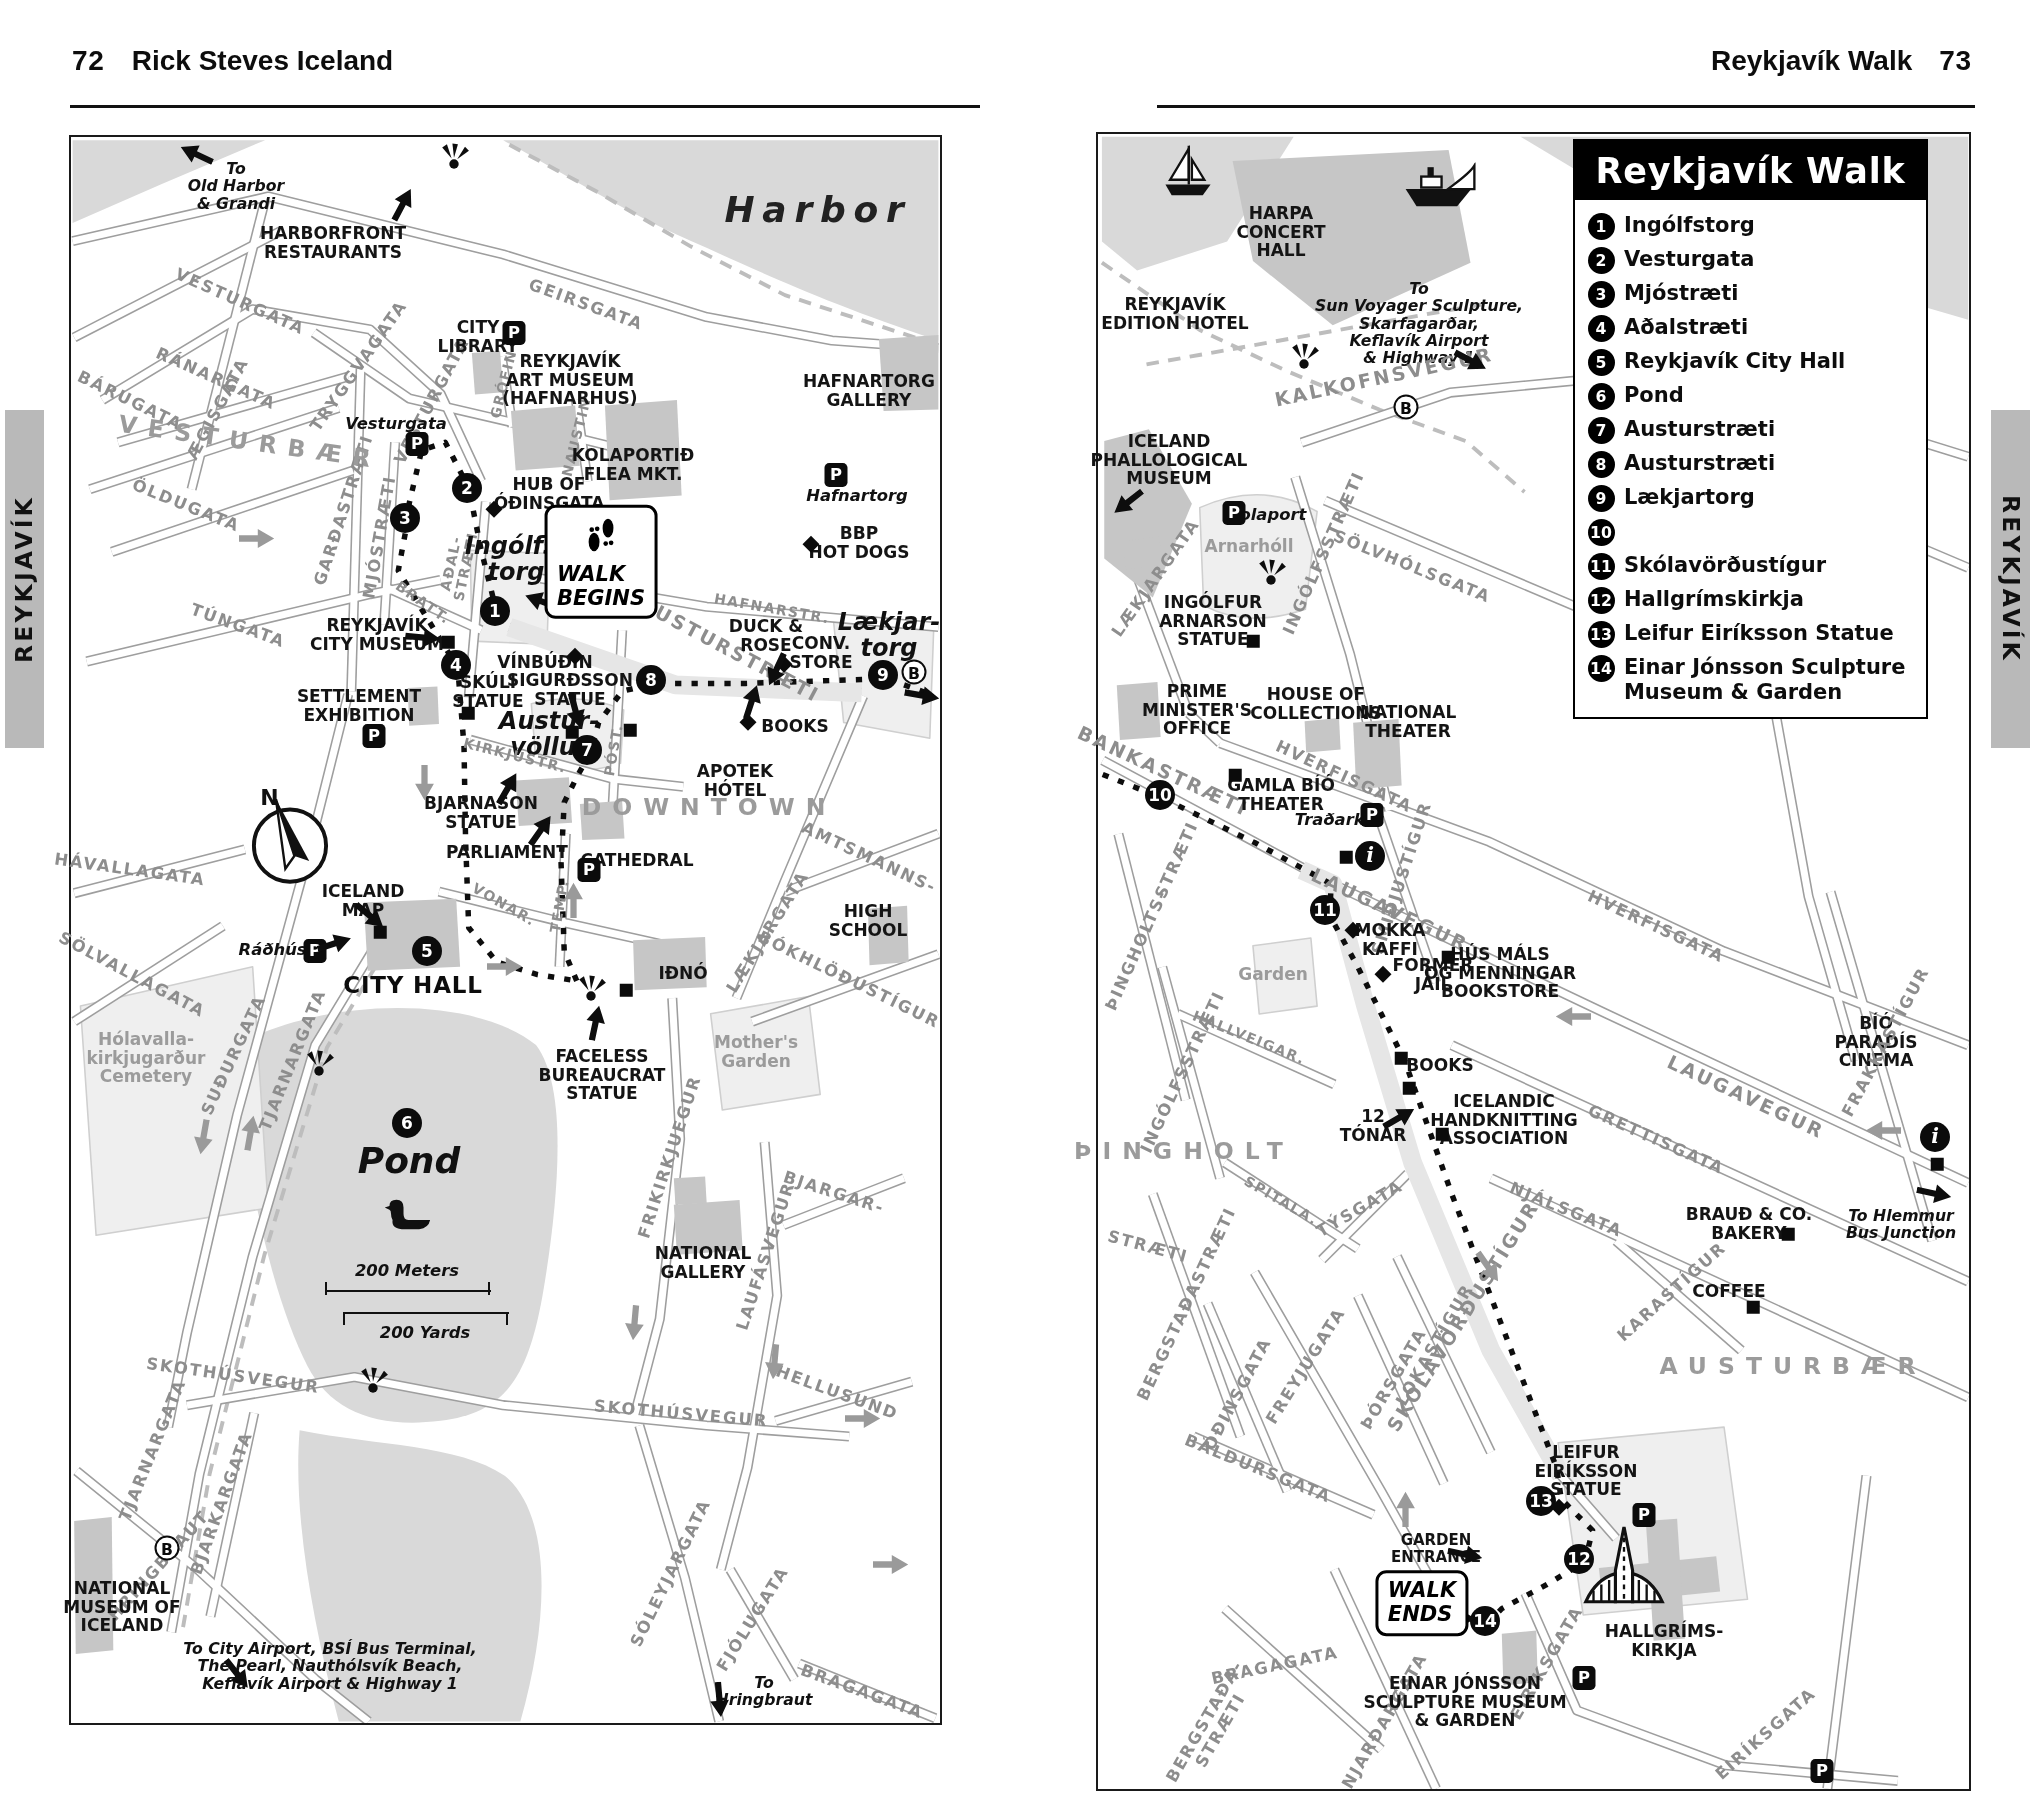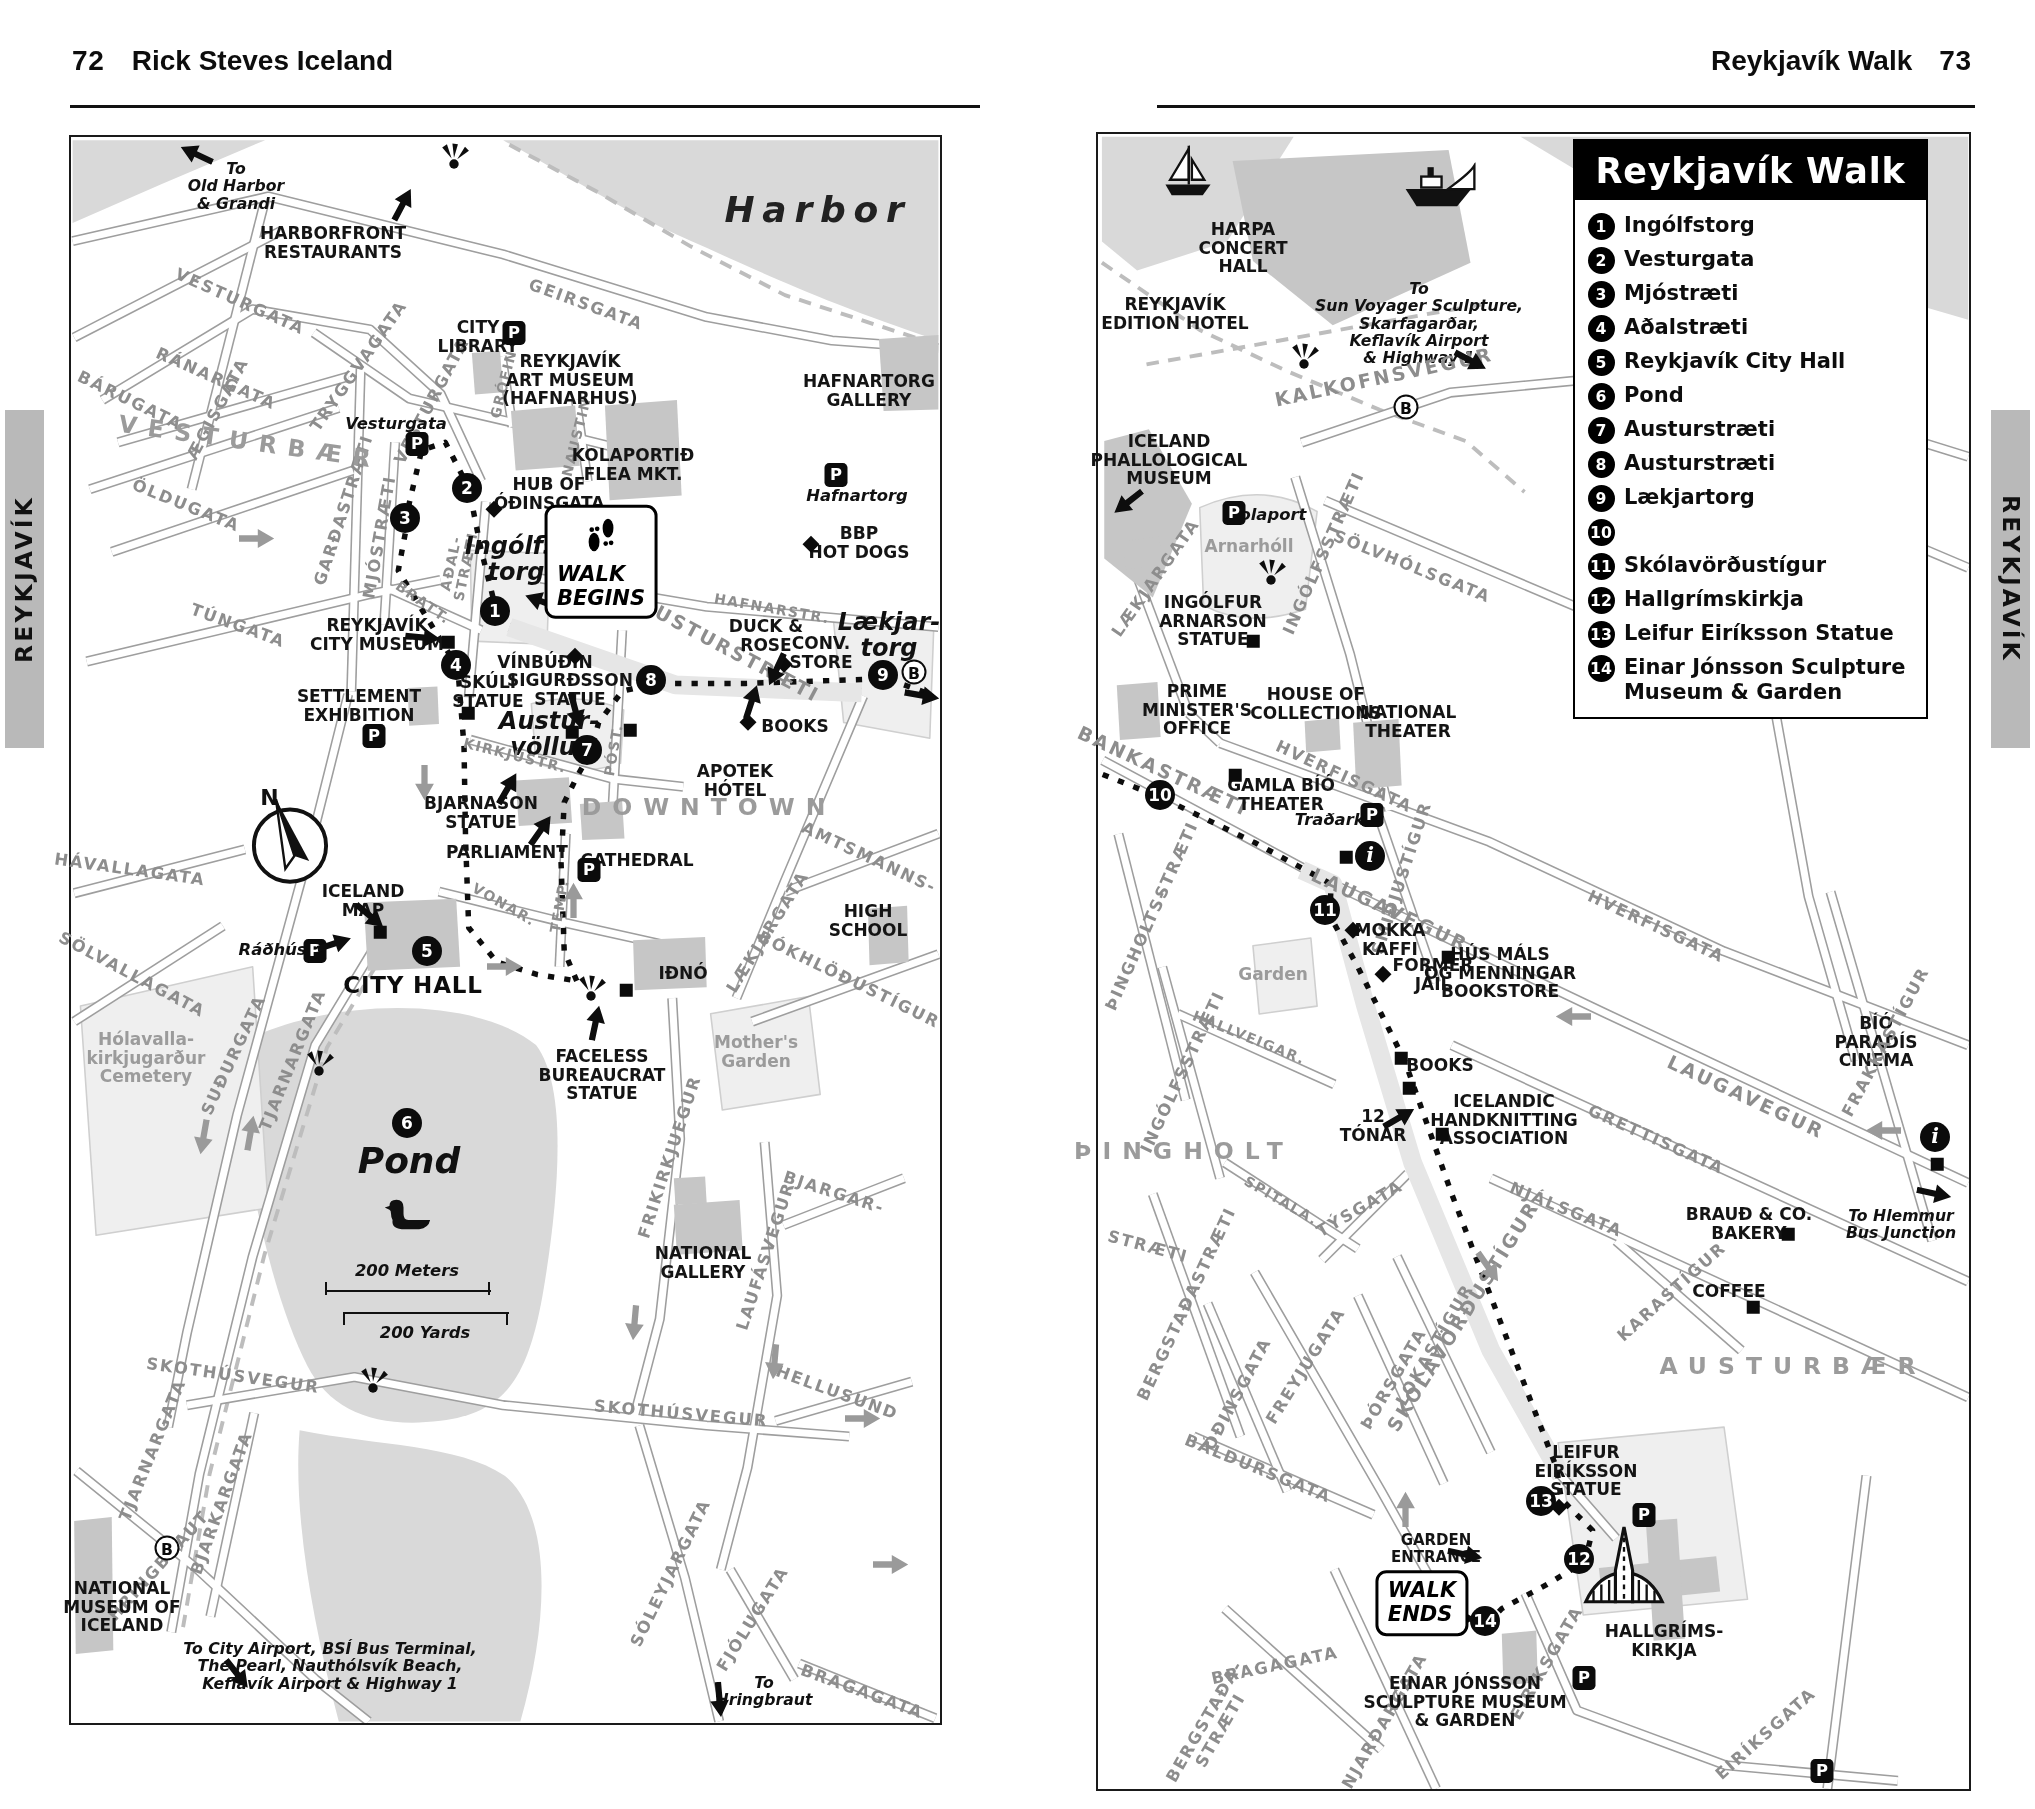--- a/index.html
+++ b/index.html
@@ -586,21 +586,21 @@
         </svg></div>
       <div class="mk" style="left: 718px; top: 1700px; transform: translate(-50%, -50%) rotate(85deg);"><svg width="36" height="20.4" viewBox="0 0 46 26">
           <path d="M0,9 L24,9 L24,1 L45,13 L24,25 L24,17 L0,17 Z" fill="#0d0d0d"></path>
         </svg></div>
       <div class="mk" style="left: 775px; top: 669px; transform: translate(-50%, -50%) rotate(115deg);"><svg width="36" height="20.4" viewBox="0 0 46 26">
           <path d="M0,9 L24,9 L24,1 L45,13 L24,25 L24,17 L0,17 Z" fill="#0d0d0d"></path>
         </svg></div>
       <div class="mk" style="left: 542px; top: 600px; transform: translate(-50%, -50%) rotate(200deg);"><svg width="36" height="20.4" viewBox="0 0 46 26">
           <path d="M0,9 L24,9 L24,1 L45,13 L24,25 L24,17 L0,17 Z" fill="#0d0d0d"></path>
         </svg></div>
-      <div class="lbl place" style="left: 1243px; top: 232px; transform: translate(-50%, -50%) rotate(0deg); margin-top: 16px;">HARPA
+      <div class="lbl place" style="left: 1281px; top: 232px; transform: translate(-50%, -50%) rotate(0deg);">HARPA
 CONCERT
 HALL</div>
       <div class="lbl place" style="left: 1175px; top: 314px; transform: translate(-50%, -50%) rotate(0deg);">REYKJAVÍK
 EDITION HOTEL</div>
       <div class="lbl note" style="left: 1419px; top: 323px; transform: translate(-50%, -50%) rotate(0deg);">To
 Sun Voyager Sculpture,
 Skarfagarðar,
 Keflavík Airport
 &amp; Highway 1</div>
       <div class="lbl st-lg" style="left: 1384px; top: 377px; transform: translate(-50%, -50%) rotate(-12deg);">KALKOFNSVEGUR</div>

